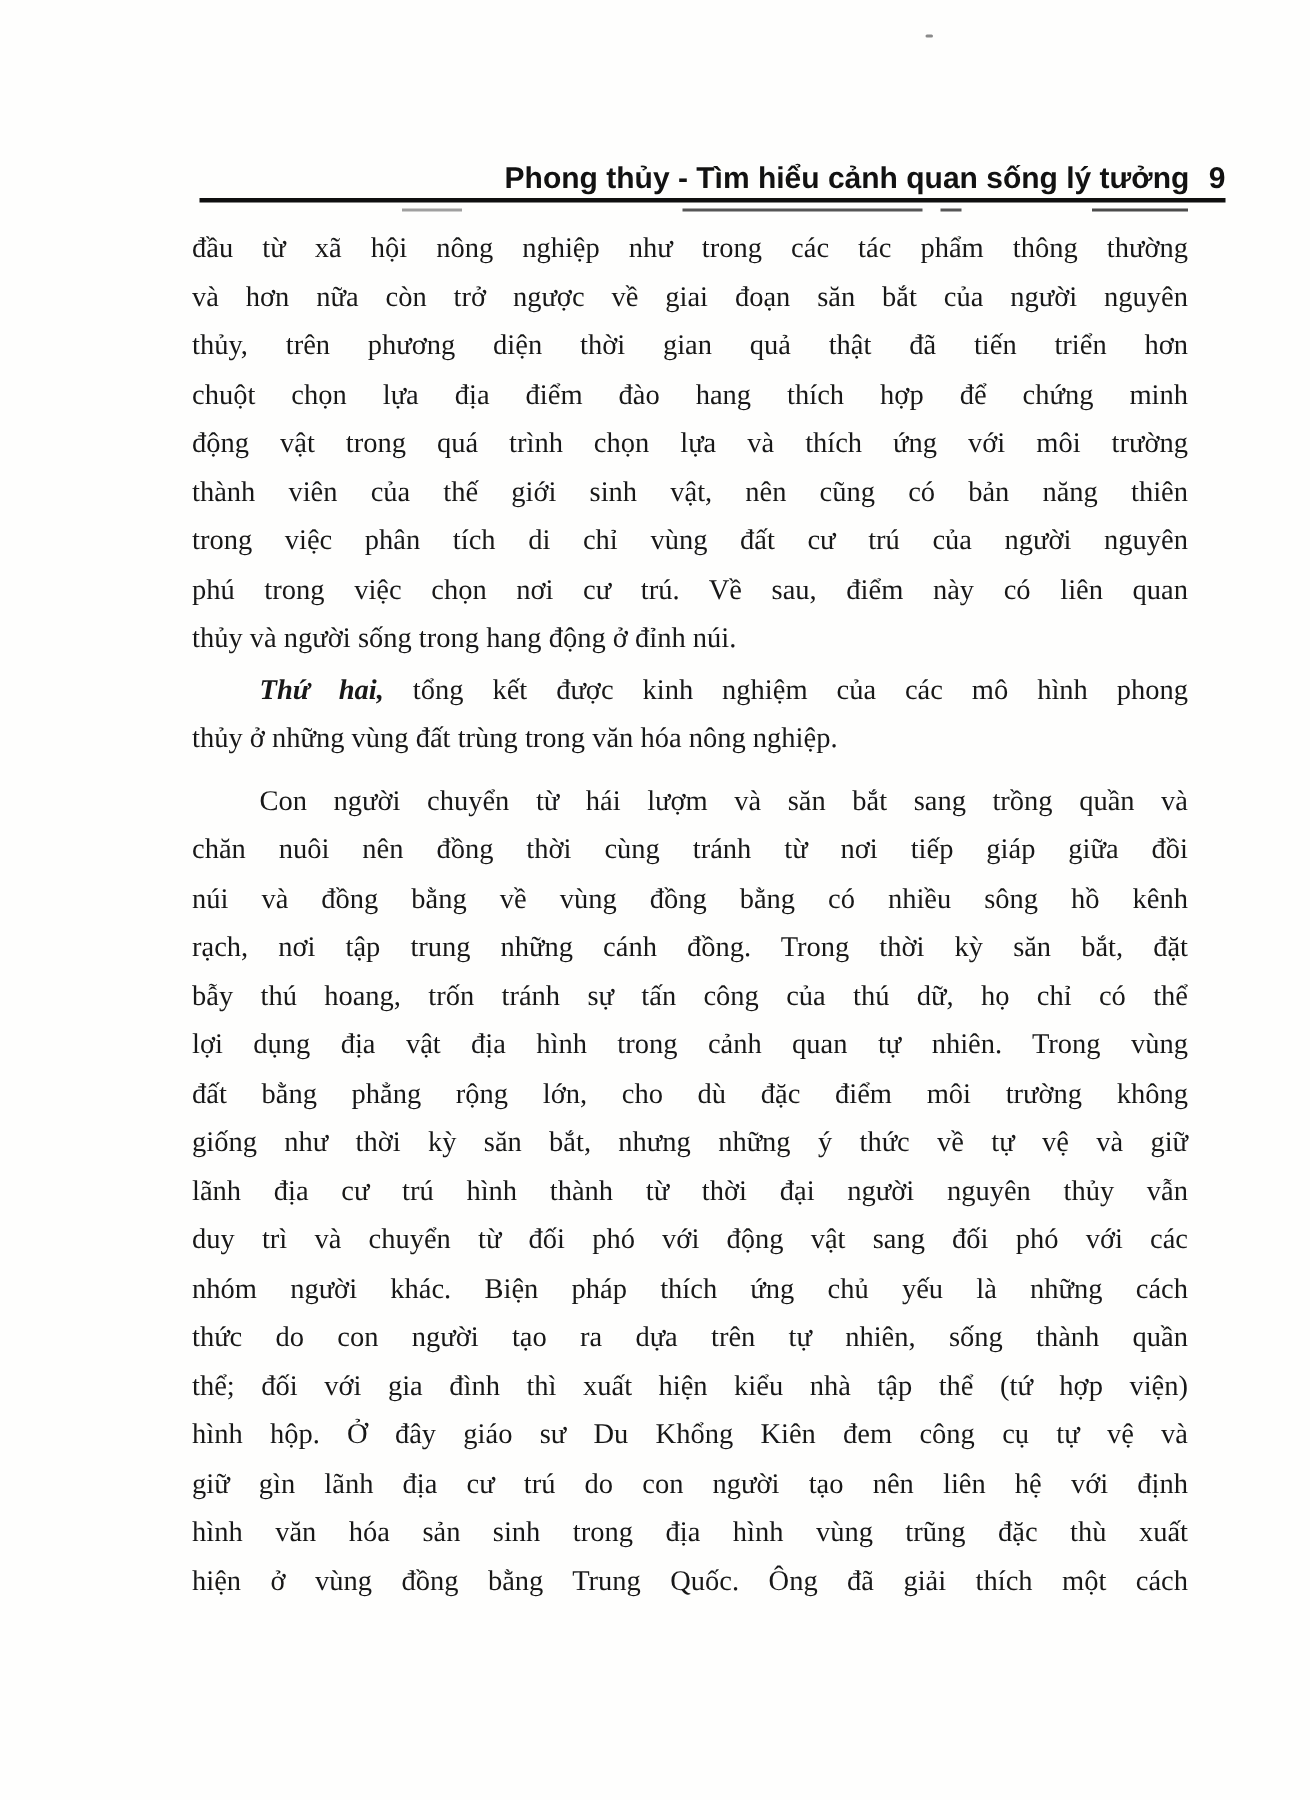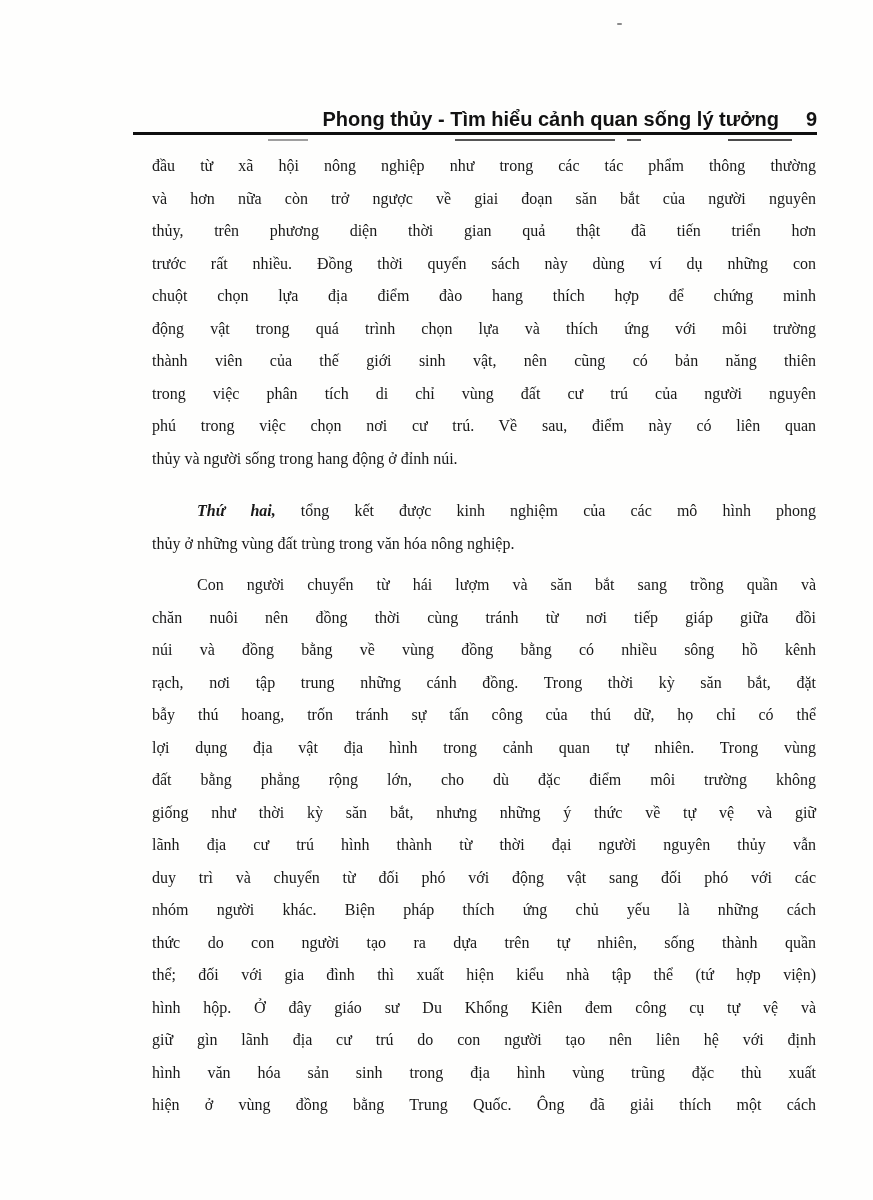--- a/index.html
+++ b/index.html
@@ -12,41 +12,41 @@
     color:#1b1b1b;
   }
   
   .speck {
     position:absolute; left:617px; top:23px;
     width:5px; height:2px; background:#8a8a8a; border-radius:2px;
   }
   
   .running-head {
     position:absolute; top:107px; left:133px; width:684px;
-    display:flex; justify-content:flex-end; align-items:baseline; gap:27px;
+    display:flex; justify-content:flex-end; align-items:baseline; gap:13px;
     font-family:"Liberation Sans", sans-serif;
     font-weight:bold; font-size:20px; line-height:24px; color:#121212;
     white-space:nowrap;
   }
   .rule {
     position:absolute; top:132px; left:133px;
     width:684px; height:3px; background:#0f0f0f;
   }
   .ghost { position:absolute; height:2px; background:#2c2c2c; }
   .g0 { left:268px; top:139px; width:40px; opacity:.45; }
   .g1 { left:455px; top:139px; width:160px; opacity:.8; }
   .g2 { left:627px; top:139px; width:14px; opacity:.8; }
   .g3 { left:728px; top:139px; width:64px; opacity:.85; }
   
   .body {
-    position:absolute; top:150px; left:152px; width:664px;
-    font-size:16px; line-height:32.5px; color:#181818;
+    position:absolute; top:150px; left:128px; width:664px;
+    font-size:19px; line-height:32.5px; color:#181818;
   }
   .para { margin:0; padding:0; }
-  .para + .para { margin-top:20px; }
+  .para + .para { margin-top:2px; }
   .para.p3 { margin-top:9px; }
   .line { display:block; text-align:justify; text-align-last:justify; }
   .line.last { text-align:right; text-align-last:left; }
   .line.indent { text-indent:45px; }
   .lead { font-weight:bold; font-style:italic; }
 </style>
 </head>
 <body>
 
 <div class="page">
@@ -63,21 +63,20 @@
   <div class="ghost g1"></div>
   <div class="ghost g2"></div>
   <div class="ghost g3"></div>
 
   <main class="body">
 
     <p class="para p1">
       <span class="line">đầu từ xã hội nông nghiệp như trong các tác phẩm thông thường</span>
       <span class="line">và hơn nữa còn trở ngược về giai đoạn săn bắt của người nguyên</span>
       <span class="line">thủy, trên phương diện thời gian quả thật đã tiến triển hơn</span>
-      <span class="line">trước rất nhiều. Đồng thời quyển sách này dùng ví dụ những con</span>
       <span class="line">chuột chọn lựa địa điểm đào hang thích hợp để chứng minh</span>
       <span class="line">động vật trong quá trình chọn lựa và thích ứng với môi trường</span>
       <span class="line">thành viên của thế giới sinh vật, nên cũng có bản năng thiên</span>
       <span class="line">trong việc phân tích di chỉ vùng đất cư trú của người nguyên</span>
       <span class="line">phú trong việc chọn nơi cư trú. Về sau, điểm này có liên quan</span>
       <span class="line last">thủy và người sống trong hang động ở đỉnh núi.</span>
     </p>
 
     <p class="para p2">
       <span class="line indent"><b class="lead">Thứ hai,</b> <span>tổng kết được kinh nghiệm của các mô hình phong</span></span>

